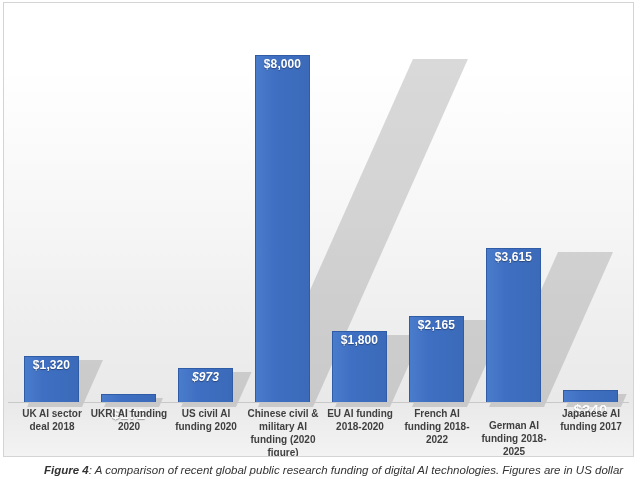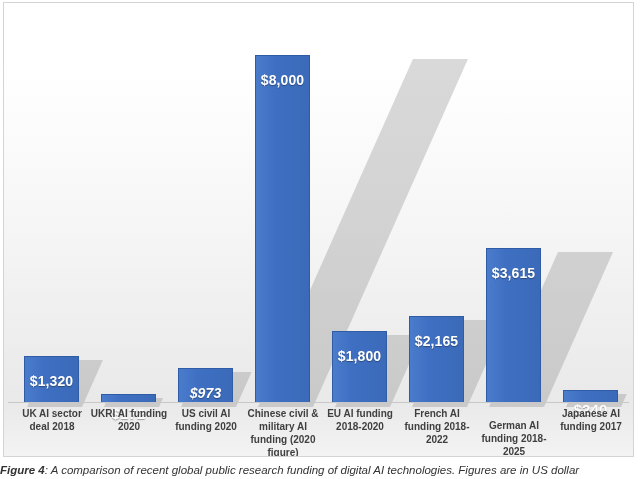--- a/index.html
+++ b/index.html
@@ -77,24 +77,24 @@
     bottom: 0;
     width: 55px;
     box-sizing: border-box;
     background: linear-gradient(to right, #4a7ccc 0%, #3f6fc2 35%, #3a6ab8 100%);
     border: 1px solid #2f5ca5;
   }
   .bar-value {
     position: absolute;
     left: 0;
     right: 0;
-    top: 16px;
+    top: 1px;
     text-align: center;
     color: #ffffff;
-    font-size: 14px;
+    font-size: 12px;
     font-weight: bold;
     font-family: "Liberation Sans", sans-serif;
     letter-spacing: 0.1px;
     white-space: nowrap;
     text-shadow: 0 1px 1px rgba(0,0,0,0.35);
   }
   .bar.small .bar-value {
     top: 10px;
     font-size: 15px;
   }
@@ -129,20 +129,21 @@
     font-style: italic;
     color: #333333;
     line-height: 16px;
     white-space: nowrap;
     overflow: hidden;
     font-family: "Liberation Sans", sans-serif;
   }
   #caption .caption-lead {
     font-weight: bold;
     font-style: italic;
+    padding-left: 44px;
   }
 </style>
 </head>
 <body>
 
 <div id="figure">
 
   <div id="chart-frame">
 
     <div id="plot-area">

